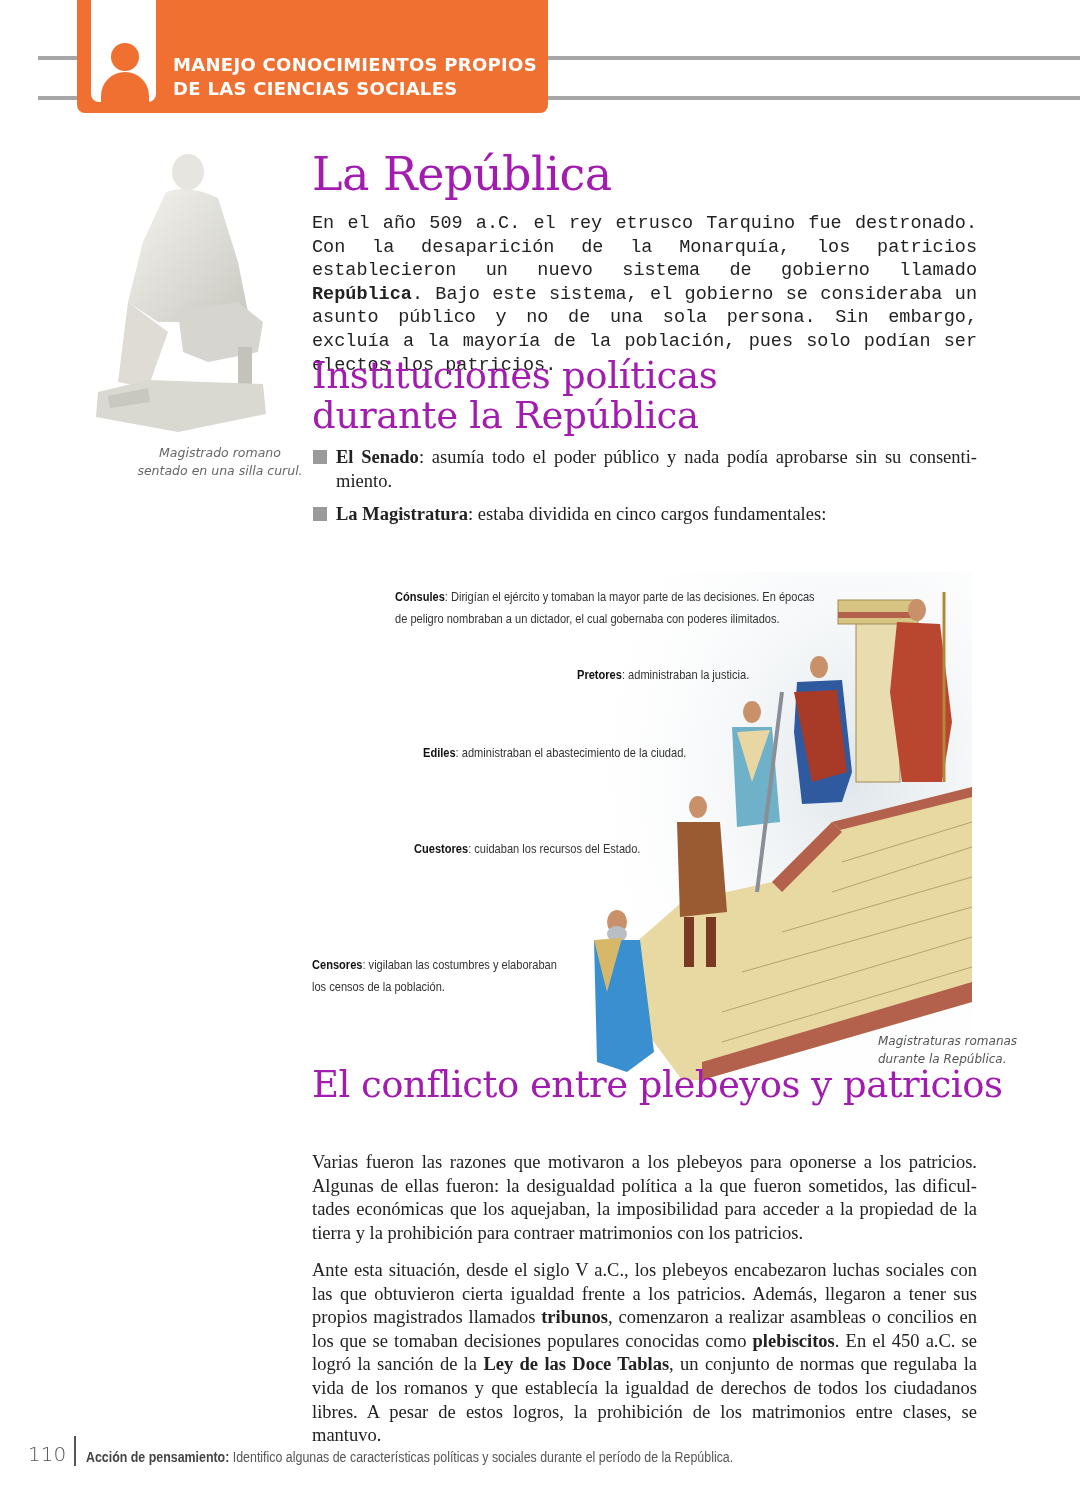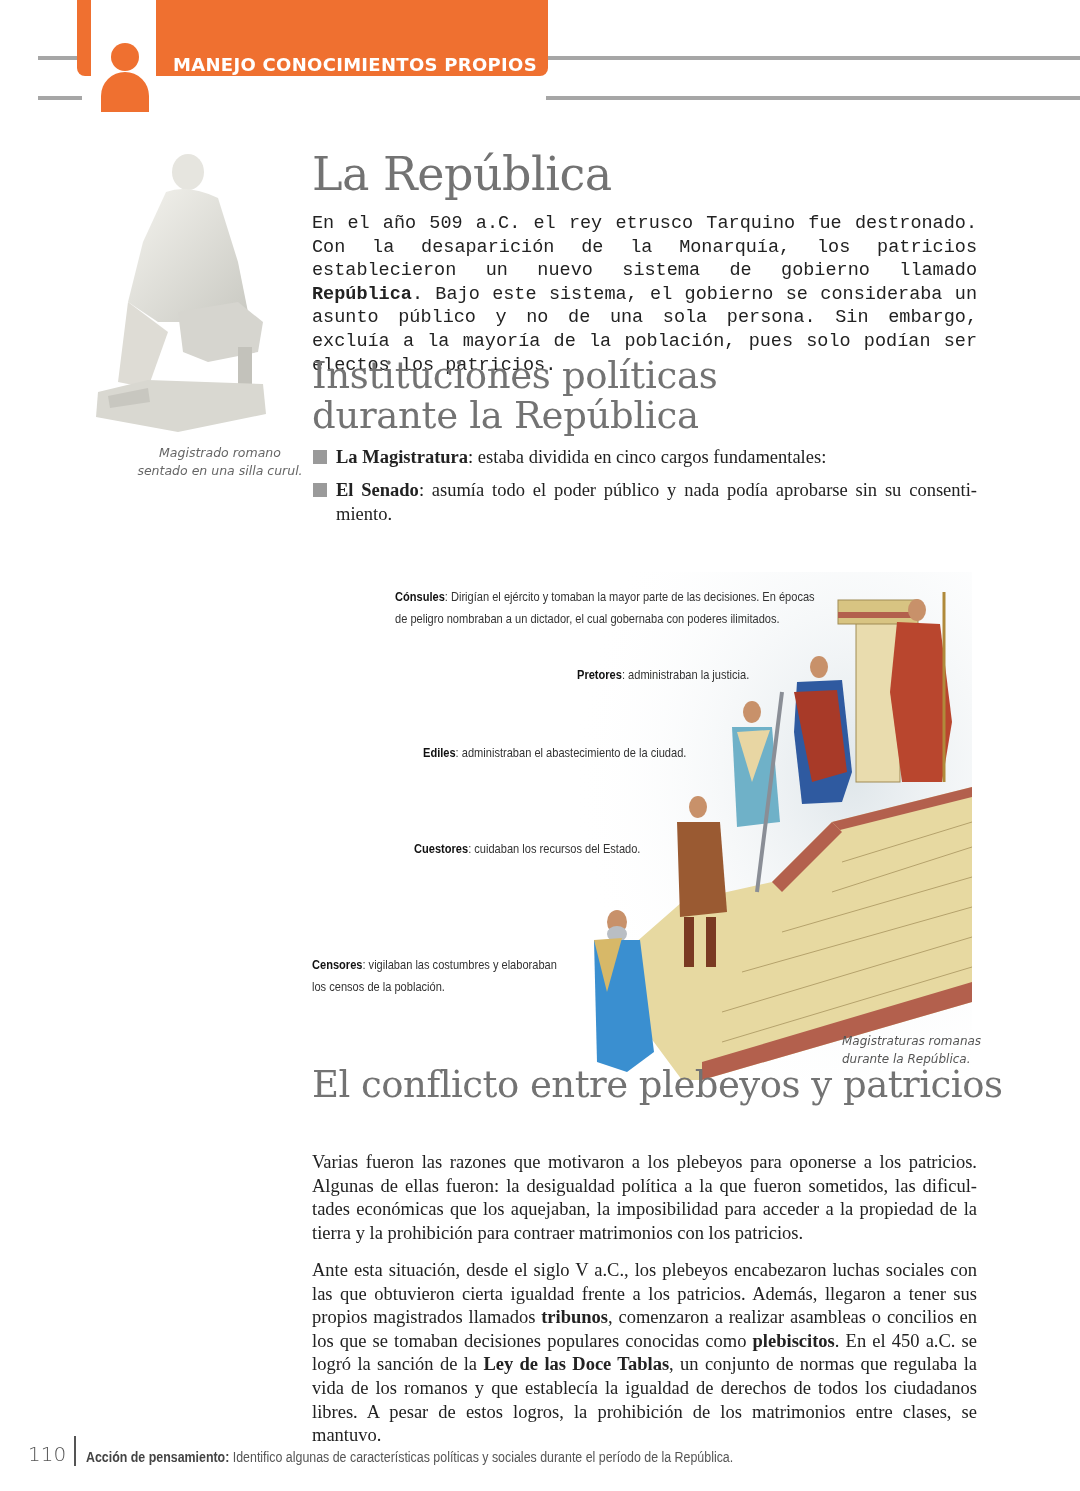--- a/index.html
+++ b/index.html
@@ -6,21 +6,21 @@
   html, body { width: 1080px; height: 1491px; background: #ffffff; overflow: hidden; }
   body { position: relative; font-family: "Liberation Serif", serif; color: #222; }
 
   
   .hline { position: absolute; height: 4px; background: #a6a6a6; }
   .hline.top1 { left: 38px; top: 56px; width: 44px; }
   .hline.top2 { left: 38px; top: 96px; width: 44px; }
   .hline.r1 { left: 546px; top: 56px; width: 534px; }
   .hline.r2 { left: 546px; top: 96px; width: 534px; }
   .banner {
-    position: absolute; left: 77px; top: 0; width: 471px; height: 76px;
+    position: absolute; left: 77px; top: 0; width: 471px; height: 113px;
     background: #ef7030; border-radius: 0 0 8px 8px;
   }
   .banner .iconbox {
     position: absolute; left: 14px; top: 0; width: 65px; height: 102px;
     background: #ffffff; border-radius: 0 0 8px 8px;
   }
   .banner .head {
     position: absolute; left: 20px; top: 43px; width: 28px; height: 28px; border-radius: 50%;
     background: #ef7030;
   }
@@ -35,21 +35,21 @@
   }
 
   
   .statue { position: absolute; left: 88px; top: 152px; width: 180px; height: 282px; }
   .caption-left {
     position: absolute; left: 90px; top: 444px; width: 168px; text-align: center;
     font-family: "DejaVu Sans", sans-serif; font-style: italic; font-size: 12.5px; line-height: 18px; color: #666; margin-left: 46px;
   }
 
   .h1 {
-    position: absolute; left: 312px; font-family: "DejaVu Serif", serif; color: #737373;
+    position: absolute; left: 312px; font-family: "DejaVu Serif", serif; color: #a21caf;
     font-weight: normal;
   }
   .h1.republica { top: 146px; font-size: 46px; line-height: 56px; letter-spacing: -0.5px; }
   .h1.instituciones { top: 356px; font-size: 37px; line-height: 40px; letter-spacing: -0.3px; }
   .h1.conflicto { top: 1062px; font-size: 37px; line-height: 46px; letter-spacing: -0.5px; }
 
   .para {
     position: absolute; left: 312px; width: 665px; font-size: 18.5px; line-height: 23.6px;
     text-align: justify; color: #222;
   }
@@ -69,21 +69,21 @@
     color: #333; transform: scaleX(0.82); transform-origin: left top; white-space: nowrap;
   }
   .cond b { color: #111; }
   .c-consules { left: 395px; top: 586px; }
   .c-pretores { left: 577px; top: 664px; }
   .c-ediles { left: 423px; top: 742px; }
   .c-cuestores { left: 414px; top: 838px; }
   .c-censores { left: 312px; top: 954px; }
 
   .caption-right {
-    position: absolute; left: 842px; top: 1032px; width: 140px;
+    position: absolute; left: 878px; top: 1032px; width: 140px;
     font-family: "DejaVu Sans", sans-serif; font-style: italic; font-size: 12px; line-height: 18px; color: #555;
   }
 
   
   .footer { position: absolute; left: 28px; top: 1434px; height: 32px; display: flex; align-items: flex-end; }
   .footer .pnum { font-family: "DejaVu Sans", sans-serif; font-size: 20px; color: #555; font-weight: 300; }
   .footer .bar { width: 1.5px; height: 30px; background: #555; margin: 0 10px 0 8px; }
   .footer .note {
     font-family: "Liberation Sans", sans-serif; font-size: 15.5px; color: #555;
     transform: scaleX(0.8); transform-origin: left center; white-space: nowrap;
@@ -129,22 +129,22 @@
 </div>
 
 <h1 class="h1 republica">La República</h1>
 <p class="para p1"><span>En el año 509 a.C. el rey etrusco Tarquino fue destronado. Con la desaparición de la Monarquía, los patricios establecieron un nuevo sistema de gobierno llamado </span><b>República</b><span>. Bajo este sistema, el gobierno se consideraba un asunto público y no de una sola persona. Sin embargo, excluía a la mayoría de la población, pues solo podían ser electos los patricios.</span></p>
 
 <h2 class="h1 instituciones">
   <div>Instituciones políticas</div>
   <div>durante la República</div>
 </h2>
 <ul class="bullets">
+  <li><span class="sq"></span><b>El Senado</b><span>: asumía todo el poder público y nada podía aprobarse sin su consenti-miento.</span></li>
   <li><span class="sq"></span><b>La Magistratura</b><span>: estaba dividida en cinco cargos fundamentales:</span></li>
-  <li><span class="sq"></span><b>El Senado</b><span>: asumía todo el poder público y nada podía aprobarse sin su consenti-miento.</span></li>
 </ul>
 
 <svg class="illus" viewBox="0 0 400 508">
   <defs>
     <radialGradient id="sky" cx="0.7" cy="0.4" r="0.7">
       <stop offset="0" stop-color="#dfe6ea"></stop>
       <stop offset="1" stop-color="#ffffff" stop-opacity="0"></stop>
     </radialGradient>
   </defs>
   <rect x="0" y="0" width="400" height="508" fill="url(#sky)"></rect>

